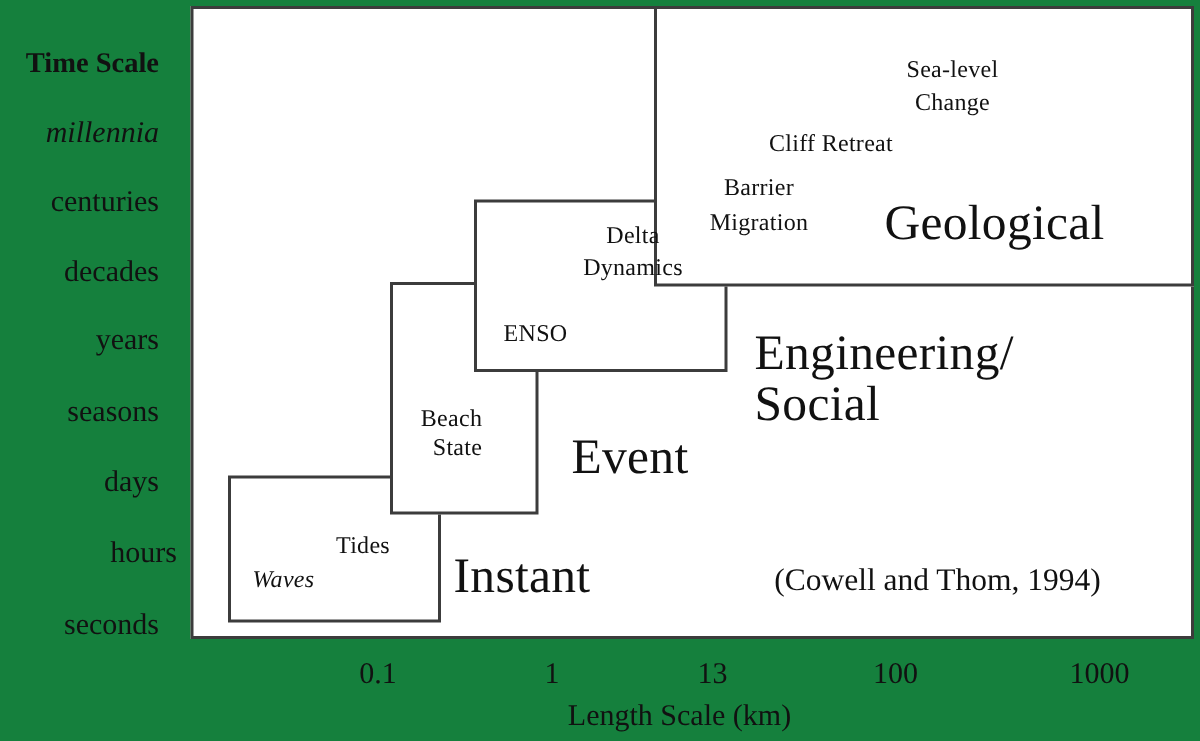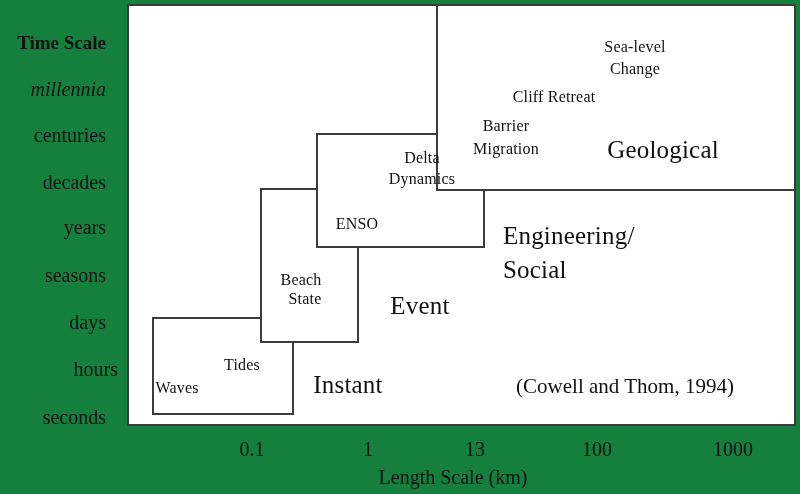--- a/index.html
+++ b/index.html
@@ -10,42 +10,42 @@
   }
   .box{
     position:absolute;border:2px solid #3c3c3c;background:#ffffff;
     box-sizing:border-box;
   }
   .lbl{
     position:absolute;white-space:pre-line;z-index:10;
     transform:translate(-50%,-50%);text-align:center;line-height:1.3;
   }
   .small{font-size:16px;letter-spacing:0.2px;}
-  .big{font-size:25px;letter-spacing:0.2px;}
+  .big{font-size:33px;letter-spacing:0.2px;}
   .axis{font-size:20px;}
   
   #outer-box      {left:127px;top:4px;width:669px;height:422px;z-index:1;}
   #waves-box      {left:152px;top:317px;width:142px;height:98px;z-index:2;}
   #beach-box      {left:260px;top:188px;width:99px;height:155px;z-index:3;}
   #enso-box       {left:316px;top:133px;width:169px;height:115px;z-index:4;}
   #geo-box        {left:436px;top:4px;width:360px;height:187px;z-index:5;}
   
   .ytick{
     position:absolute;left:0;width:106px;text-align:right;
     transform:translate(0,-50%);z-index:10;
   }
   #y-title{font-weight:bold;font-size:19px;top:43px;}
   .yt0{top:89px;font-style:italic;}.yt1{top:135px;}.yt2{top:182px;}.yt3{top:227px;}
   .yt4{top:275px;}.yt5{top:322px;}.yt6{top:369px;margin-left:12px;}.yt7{top:417px;}
   
   .xt0{left:252px;top:449px;}.xt1{left:368px;top:449px;}.xt2{left:475px;top:449px;}
   .xt3{left:597px;top:449px;}.xt4{left:733px;top:449px;}
   #x-title{left:453px;top:477px;}
   
-  #lbl-waves {left:177px;top:388px;}
+  #lbl-waves {left:189px;top:388px;font-style:italic;}
   #lbl-tides {left:242px;top:365px;}
   #lbl-beach {left:301px;top:289px;line-height:19px;text-align:right;}
   #lbl-enso  {left:357px;top:224px;}
   #lbl-delta {left:408px;top:168px;line-height:21px;margin-left:14px;}
   #lbl-sea   {left:635px;top:58px;line-height:22px;}
   #lbl-cliff {left:554px;top:97px;}
   #lbl-barrier{left:506px;top:137px;line-height:23px;}
   
   #lbl-instant {left:348px;top:385px;}
   #lbl-event   {left:420px;top:306px;}

